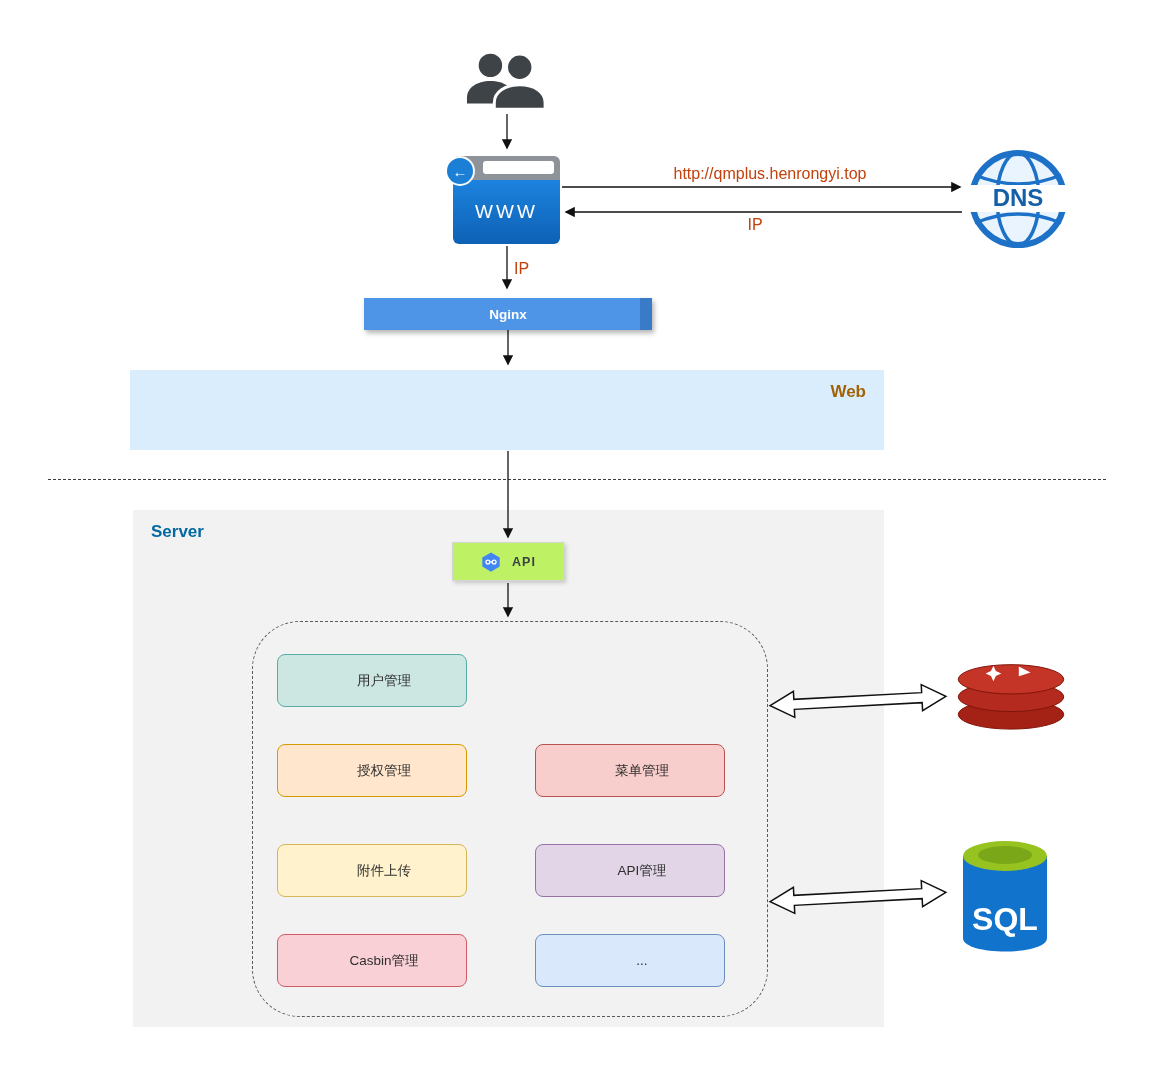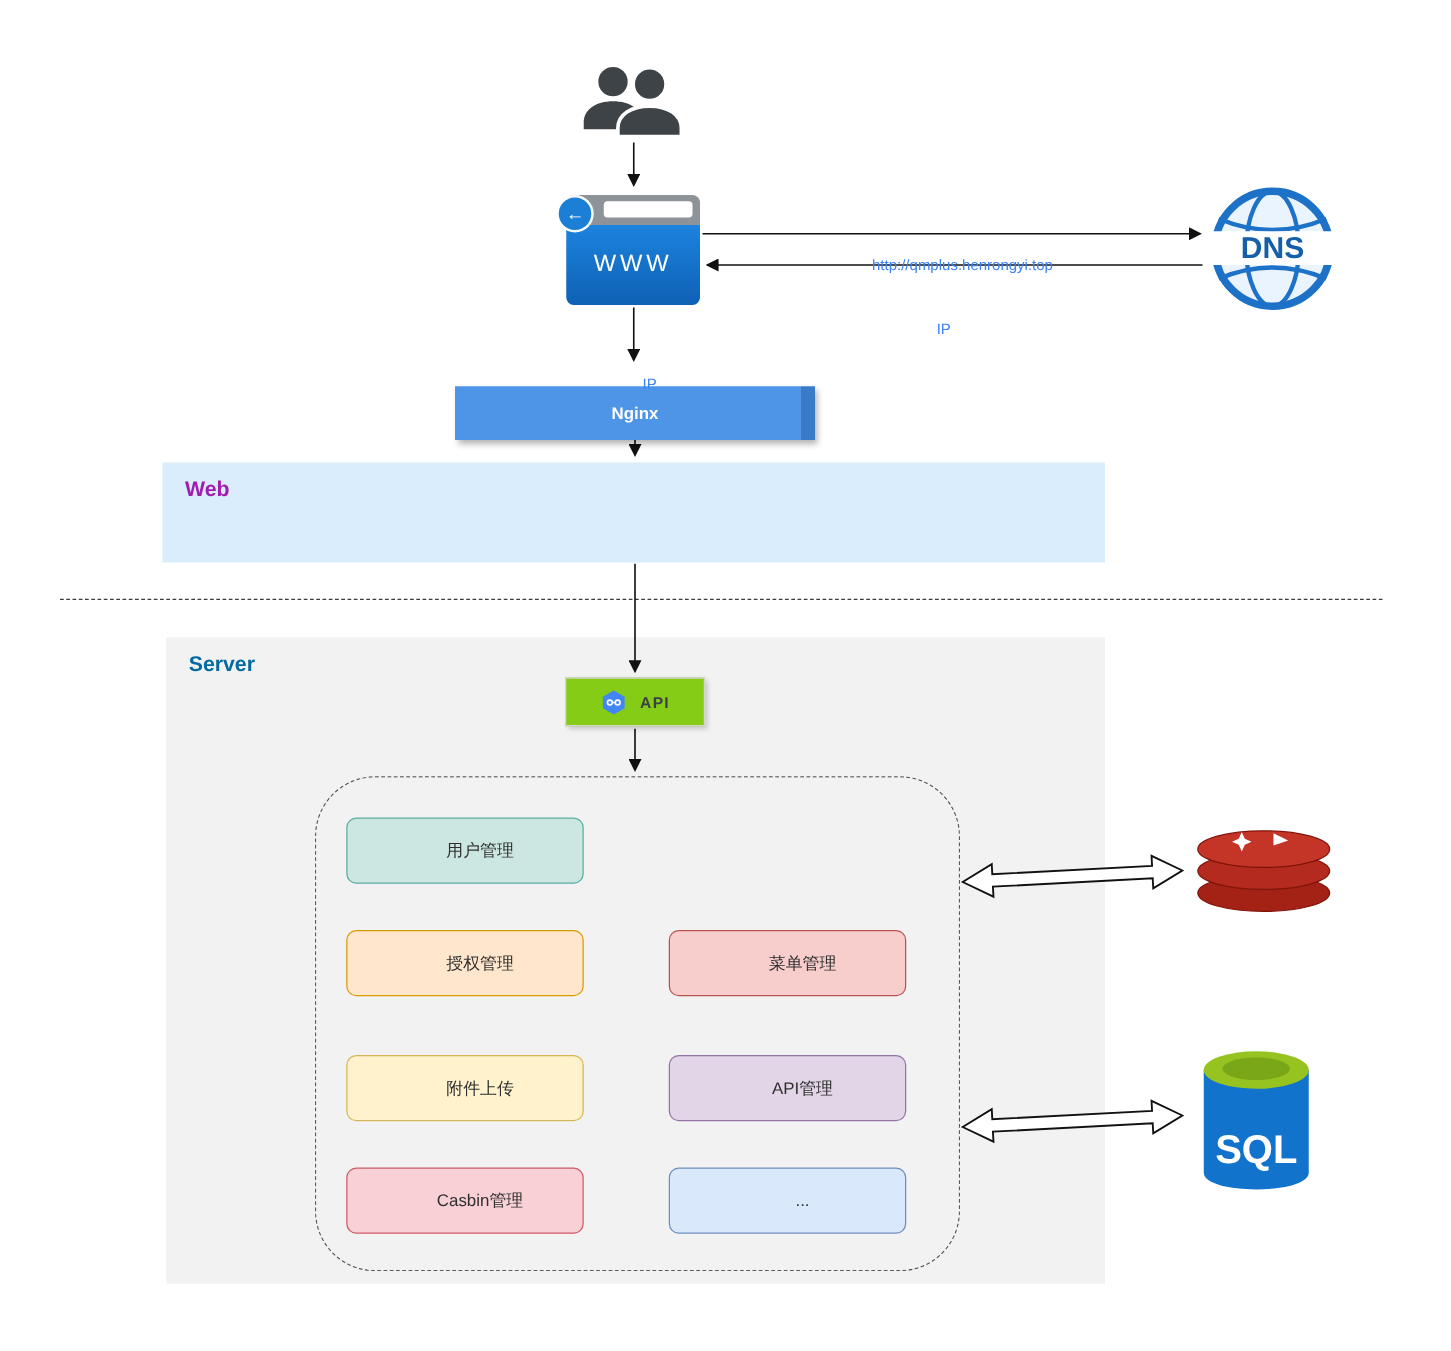--- a/index.html
+++ b/index.html
@@ -4,21 +4,21 @@
 <style>
   * { margin:0; padding:0; box-sizing:border-box; }
   body { background:#fff; font-family:"Liberation Sans", sans-serif; }
   .canvas { position:relative; width:1161px; height:1081px; background:#ffffff; overflow:hidden; }
   .abs { position:absolute; }
 
   
   .web-zone { left:130px; top:370px; width:754px; height:80px; background:#d9edfc; z-index:1; }
   .server-zone { left:133px; top:510px; width:751px; height:517px; background:#f2f2f3; z-index:1; }
   .zone-label { font-size:17px; font-weight:bold; padding:12px 18px; }
-  .web-label { color:#a21caf; }
+  .web-label { color:#a16207;text-align:right; }
   .server-label { color:#0369a1; }
 
   .separator { left:48px; top:479px; width:1058px; height:0; border-top:1.5px dashed #3c3c3c; z-index:2; }
 
   
   .connectors { left:0; top:0; z-index:5; pointer-events:none; }
 
   
   .users { left:466px; top:50px; width:82px; height:62px; z-index:10; }
 
@@ -30,31 +30,31 @@
             display:flex; align-items:center; justify-content:center; }
   .b-www { color:#ffffff; font-size:19px; letter-spacing:3px; font-weight:500; }
   .b-back { position:absolute; left:-6px; top:2px; width:26px; height:26px; border-radius:50%;
             background:#1c7fd6; color:#fff; display:flex; align-items:center; justify-content:center;
             font-size:15px; font-weight:bold; box-shadow:0 0 0 2px rgba(255,255,255,.95); }
 
   
   .dns { left:966px; top:147px; width:104px; height:104px; z-index:10; }
 
   
-  .nginx { left:364px; top:309px; width:288px; height:43px; z-index:10;
+  .nginx { left:364px; top:298px; width:288px; height:32px; z-index:10;
            background:linear-gradient(90deg,#4e95e8 0%, #4e95e8 96%, #3a7bc8 96%);
            box-shadow:2px 3px 5px rgba(0,0,0,.3);
            display:flex; align-items:center; justify-content:center;
            color:#fff; font-size:13.5px; font-weight:bold; }
 
   
-  .edge-label { font-size:12px; color:#3b82f6; z-index:11;margin-top:40px; }
+  .edge-label { font-size:16px; color:#c2410c; z-index:11; }
 
   
-  .api-box { left:452px; top:542px; width:112px; height:39px; z-index:10; background:#84cc16;
+  .api-box { left:452px; top:542px; width:112px; height:39px; z-index:10; background:#bef264;
              border:1px solid #d5d5d5; box-shadow:2px 2px 4px rgba(0,0,0,.18);
              display:flex; align-items:center; justify-content:center; gap:10px; }
   .api-label { font-size:12.5px; font-weight:bold; color:#3c4043; letter-spacing:1px; }
 
   
   .module-wrap { left:252px; top:621px; width:516px; height:396px; border:1.5px dashed #5a5a5a;
                  border-radius:48px; z-index:6; }
   .module { position:absolute; width:190px; height:53px; border-radius:8px; border:1px solid #999;
             display:flex; align-items:center; justify-content:center; font-size:13.5px; color:#2f2f2f; z-index:10;padding-left:24px; }
   .m0{left:277px;top:654px} .m1{left:535px;top:654px}

